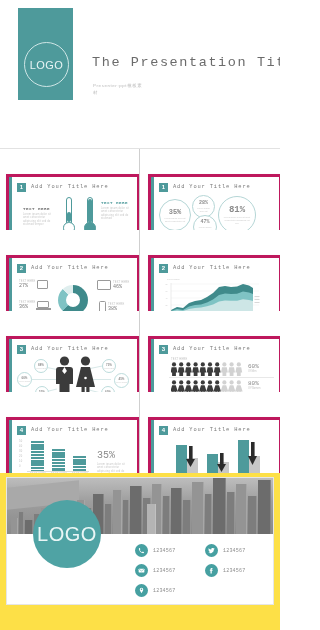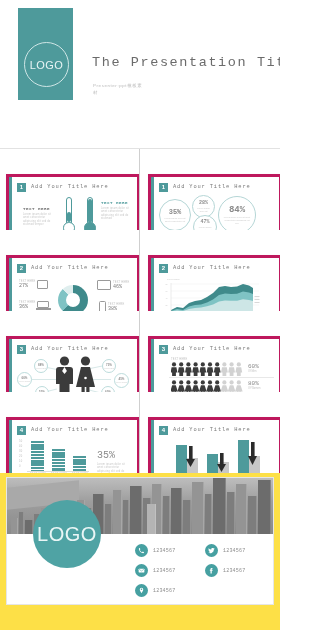--- a/index.html
+++ b/index.html
@@ -150,21 +150,21 @@
           </div>
           <div class="bub" style="left:41px;top:18px;width:23px;height:23px;">
             <div class="pct" style="font-size:5px;">28%</div>
             <div class="txt">Lorem ipsum dolor sit</div>
           </div>
           <div class="bub" style="left:42px;top:38px;width:24px;height:24px;">
             <div class="pct" style="font-size:5px;">47%</div>
             <div class="txt">Lorem ipsum dolor sit amet consectetur</div>
           </div>
           <div class="bub" style="left:67px;top:19px;width:38px;height:38px;">
-            <div class="pct" style="font-size:9px;">84%</div>
+            <div class="pct" style="font-size:9px;">81%</div>
             <div class="txt">Lorem ipsum dolor sit amet consectetur adipiscing elit sed</div>
           </div>
           <div class="slide-accentbar"></div>
         </div>
       </div>
     </div>
 
     <div class="row">
 
       <div class="cell left">

